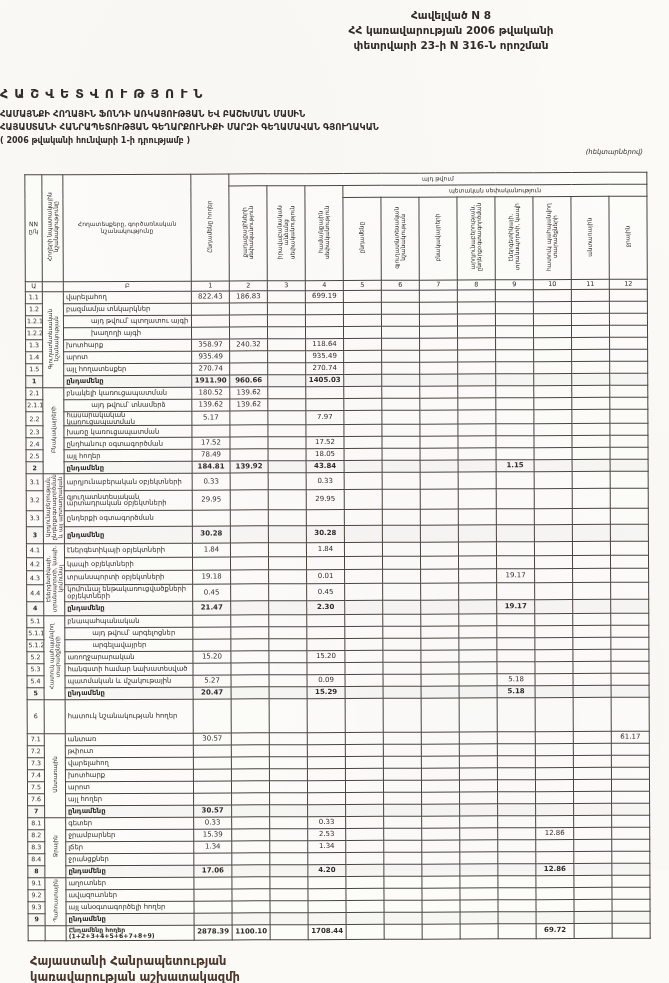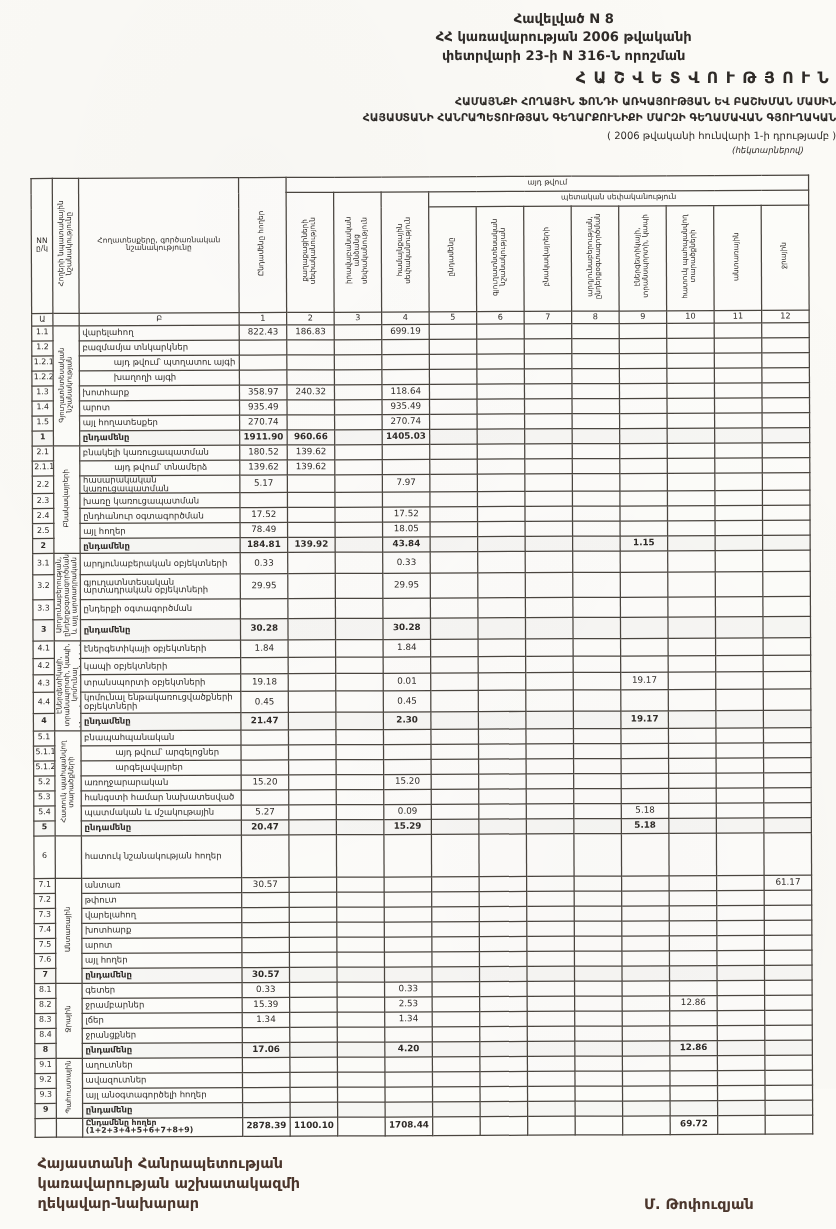--- a/index.html
+++ b/index.html
@@ -15,24 +15,24 @@
     color:var(--ink);
     font-family:"DejaVu Sans", sans-serif;
   }
   .page{position:relative;width:669px;height:871px;box-sizing:border-box;padding-top:8px;
     background:
       radial-gradient(ellipse at 30% 20%, rgba(0,0,0,0.015), transparent 60%),
       radial-gradient(ellipse at 70% 80%, rgba(0,0,0,0.02), transparent 60%),
       var(--paper);
   }
   .appendix{width:320px;margin:0 58px 0 auto;text-align:center;font-size:10.5px;font-weight:bold;line-height:1.45;}
-  .title-block{text-align:right;margin-top:0;padding-left:44px;}
+  .title-block{text-align:left;margin-top:32px;}
   .report-title{font-size:12.5px;font-weight:bold;letter-spacing:6px;}
   .subtitle{font-size:8.6px;font-weight:bold;margin-top:7px;line-height:1.55;}
-  .asof{font-size:8px;font-weight:normal;margin-top:2px;}
+  .asof{font-size:8px;font-weight:bold;margin-top:2px;}
   .units{font-size:6.8px;text-align:right;margin:3px 26px 17px 0;font-style:italic;}
 
   table{
     border-collapse:collapse;table-layout:fixed;width:622px;
     margin-left:26px;margin-top:1px;
     transform:rotate(-0.25deg);
     background:rgba(255,255,255,0.4);
   }
   th,td{border:1px solid var(--line);padding:0 1px;overflow:hidden;box-sizing:border-box;}
   thead th{font-weight:normal;font-size:6px;text-align:center;vertical-align:middle;line-height:1.15;}

